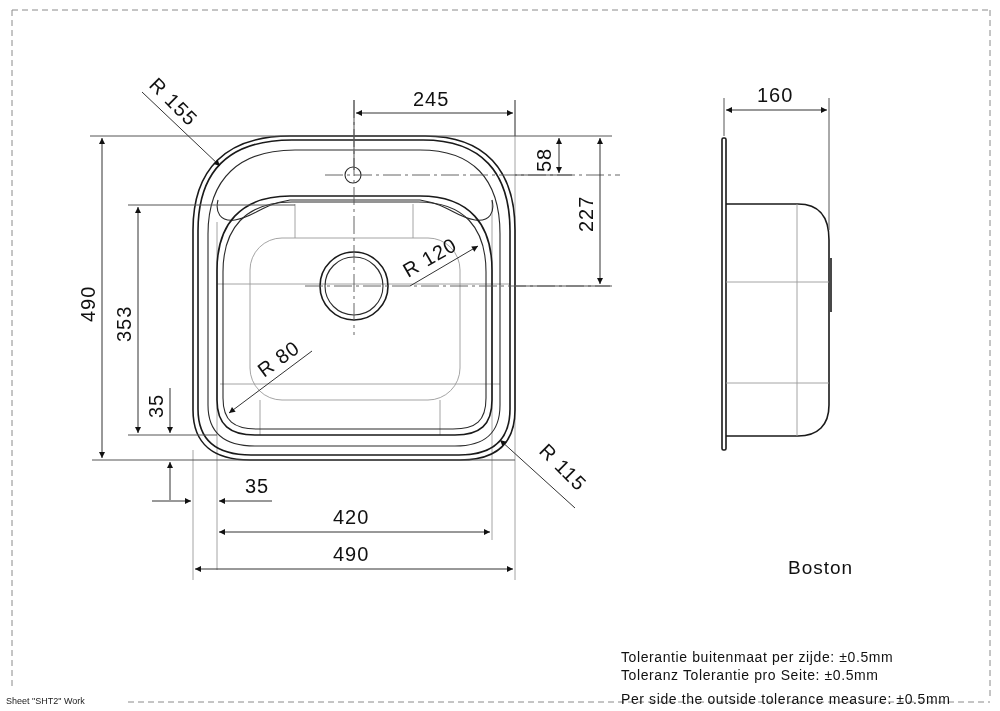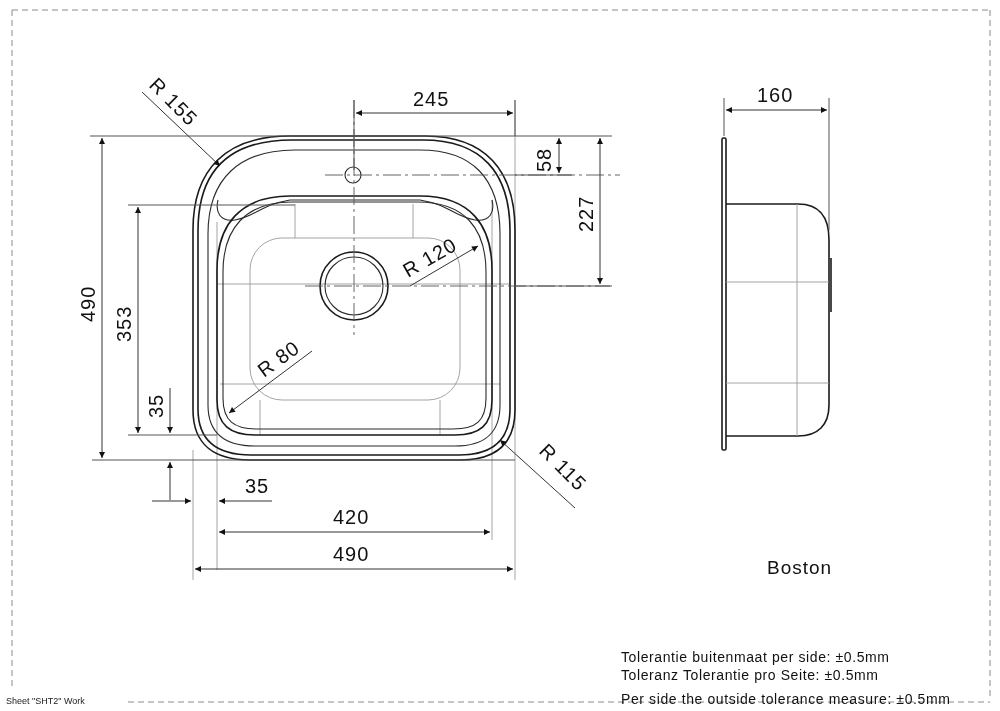--- a/index.html
+++ b/index.html
@@ -9,21 +9,21 @@
     .frame { fill: none; stroke: #8a8a8a; stroke-width: 1; stroke-dasharray: 6 4; }
     .outline { fill: none; stroke: #1a1a1a; stroke-width: 1.6; }
     .thin { fill: none; stroke: #2a2a2a; stroke-width: 1.1; }
     .grid { fill: none; stroke: #9a9a9a; stroke-width: 0.9; }
     .ext { fill: none; stroke: #555; stroke-width: 1; }
     .dim { fill: none; stroke: #333; stroke-width: 1; }
     .center { fill: none; stroke: #555; stroke-width: 0.9; stroke-dasharray: 18 4 3 4; }
     .arrow { fill: #111; stroke: none; }
     .dimtext { font-family: "Liberation Sans", sans-serif; font-size: 20px; fill: #111; letter-spacing: 1px; }
     .label-text { position: absolute; font-family: "Liberation Sans", sans-serif; color: #111; white-space: nowrap; }
-    #model-name { left: 767px; top: 557px; font-size: 19px; letter-spacing: 1px; }
+    #model-name { left: 788px; top: 557px; font-size: 19px; letter-spacing: 1px; }
     .tol { left: 621px; font-size: 14px; letter-spacing: 0.6px; }
     #tol-nl { top: 649px; }
     #tol-de { top: 667px; }
     #tol-en { top: 691px; }
     #sheet-label { left: 6px; top: 696px; font-size: 9px; color: #222; }
   </style>
 </head>
 <body>
 
 <svg id="drawing" viewBox="0 0 1000 711" xmlns="http://www.w3.org/2000/svg">
@@ -143,17 +143,17 @@
 
     <line class="ext" x1="724" y1="98" x2="724" y2="136"></line>
     <line class="ext" x1="829" y1="98" x2="829" y2="230"></line>
     <line class="dim" x1="726" y1="110" x2="827" y2="110" marker-start="url(#arr)" marker-end="url(#arr)"></line>
     <text class="dimtext" x="757" y="102">160</text>
   </g>
 </svg>
 
 <div class="label-text" id="model-name">Boston</div>
 
-<div class="label-text tol" id="tol-nl">Tolerantie buitenmaat per side:  ±0.5mm</div>
+<div class="label-text tol" id="tol-nl">Tolerantie buitenmaat per zijde:  ±0.5mm</div>
 <div class="label-text tol" id="tol-de">Toleranz Tolerantie pro Seite:  ±0.5mm</div>
 <div class="label-text tol" id="tol-en">Per side the outside tolerance measure:  ±0.5mm</div>
 
 <div class="label-text" id="sheet-label">Sheet "SHT2" Work</div>
 
 </body></html>

